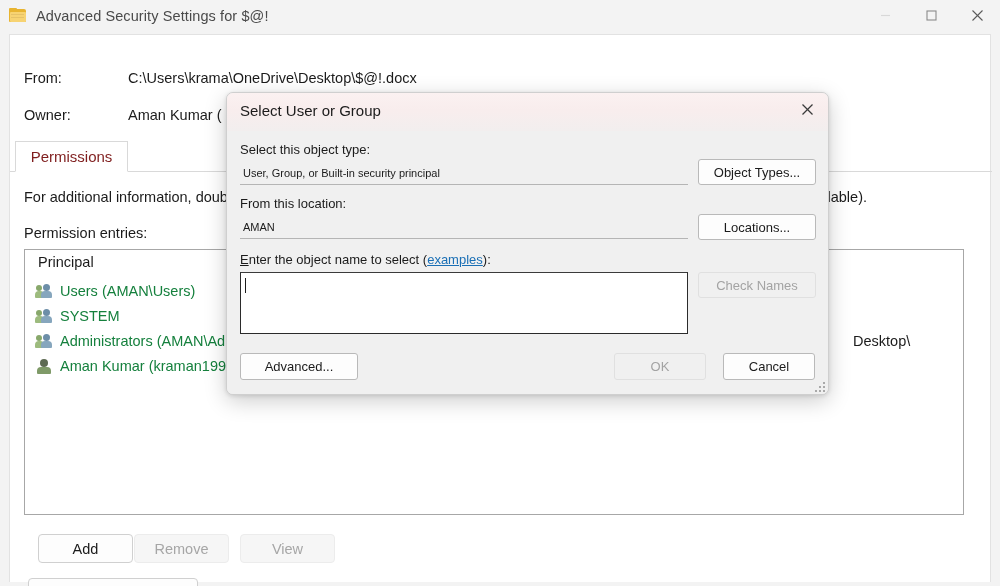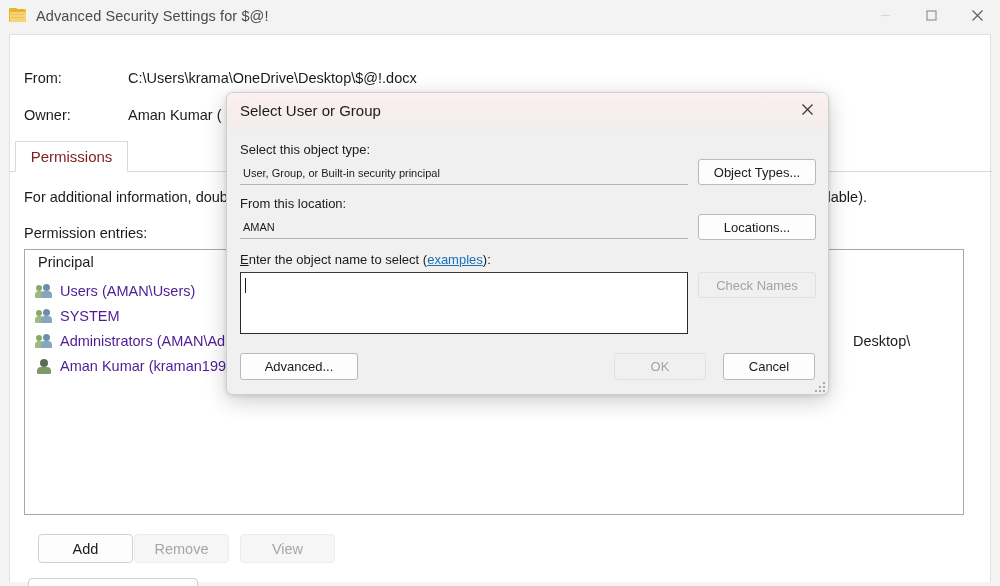--- a/index.html
+++ b/index.html
@@ -142,21 +142,21 @@
   .lv-row {
     position: absolute; left: 0;
     width: 940px; height: 25px;
     display: flex; align-items: center;
   }
   .lv-row .ico {
     margin-left: 11px; margin-right: 7px;
     width: 17px; height: 16px; position: relative; flex: 0 0 auto;
   }
   .lv-row .label {
-    font-size: 14.5px; color: #4c1d95; white-space: nowrap;
+    font-size: 14.5px; color: #15803d; white-space: nowrap;
   }
   .lv-row .pathcell {
     position: absolute; left: 828px;
     font-size: 14.5px; color: #1b1b1b; white-space: nowrap;
   }
 
   
   .p-head { position: absolute; border-radius: 50%; }
   .p-body { position: absolute; border-radius: 4px 4px 1px 1px; }
 

